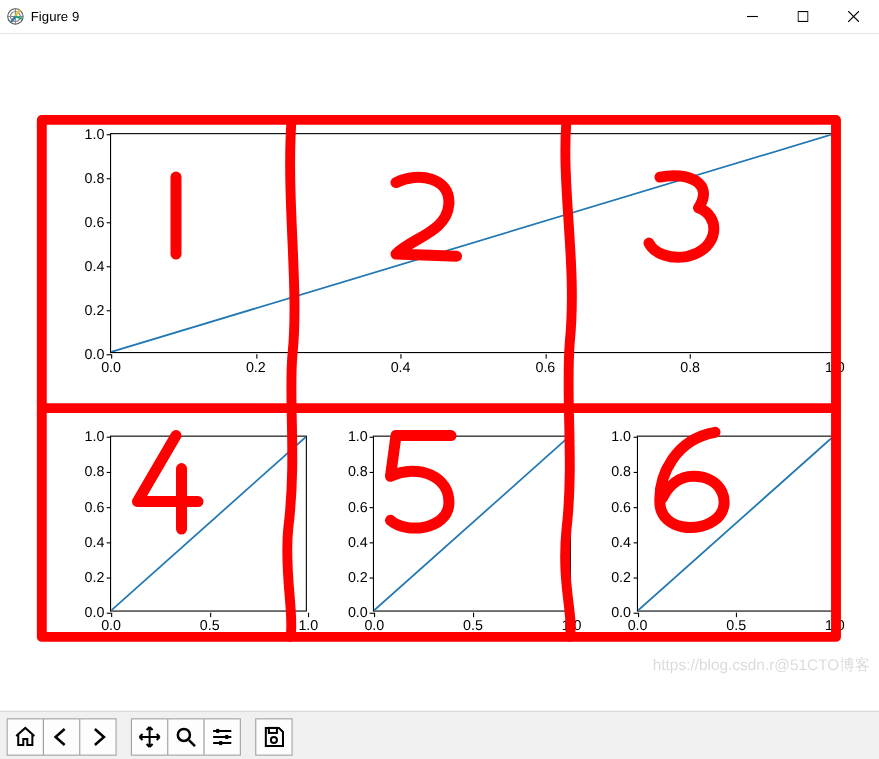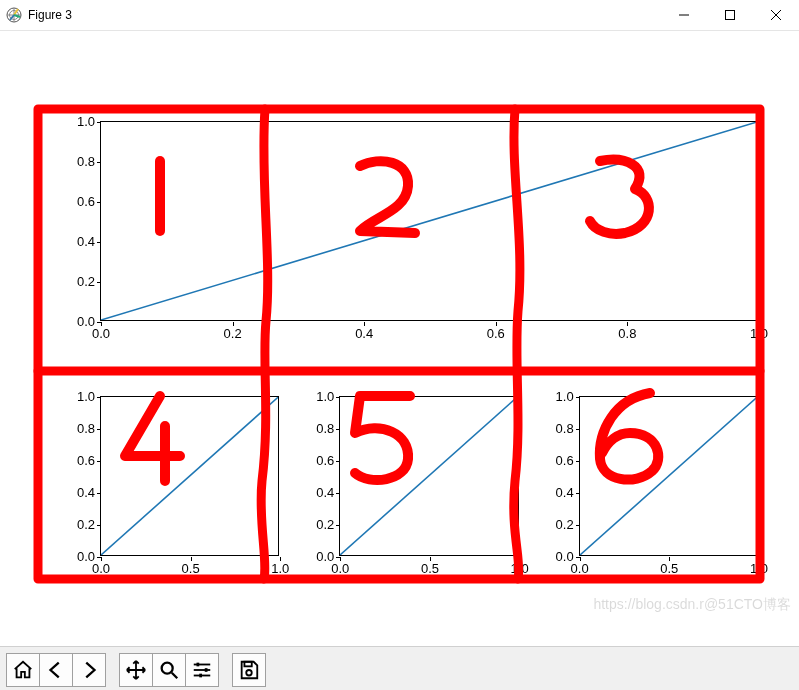--- a/index.html
+++ b/index.html
@@ -125,21 +125,21 @@
     <svg width="16" height="16" viewBox="0 0 16 16">
       <circle cx="8" cy="8" r="7" fill="none" stroke="#555"></circle>
       <circle cx="8" cy="8" r="4.5" fill="none" stroke="#888"></circle>
       <line x1="8" y1="1" x2="8" y2="15" stroke="#888"></line>
       <line x1="1" y1="8" x2="15" y2="8" stroke="#888"></line>
       <path d="M8 8 L12 2" stroke="#e6c23a" stroke-width="2"></path>
       <path d="M8 8 L14 10" stroke="#2a7" stroke-width="2"></path>
       <path d="M8 8 L4 13" stroke="#37a" stroke-width="2"></path>
     </svg>
   </span>
-  <span class="title">Figure 3</span>
+  <span class="title">Figure 9</span>
   <span class="spacer"></span>
   <div class="winbtn" title="Minimize">
     <svg width="10" height="10">
         <line x1="0" y1="5" x2="10" y2="5" stroke="#000"></line>
       </svg>
   </div>
   <div class="winbtn" title="Maximize">
     <svg width="10" height="10">
         <rect x="0.5" y="0.5" width="9" height="9" fill="none" stroke="#000"></rect>
       </svg>

